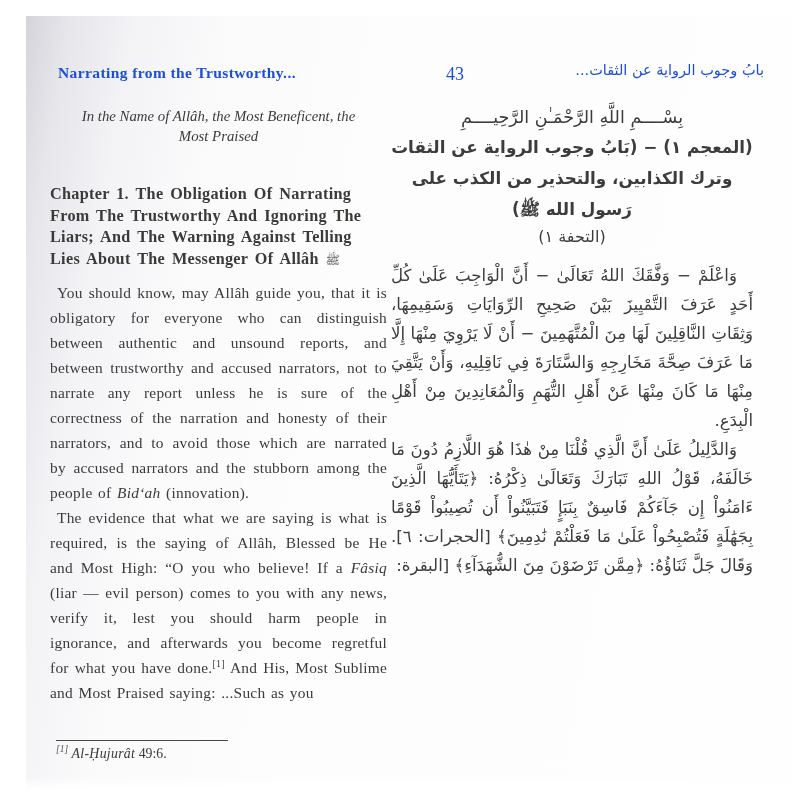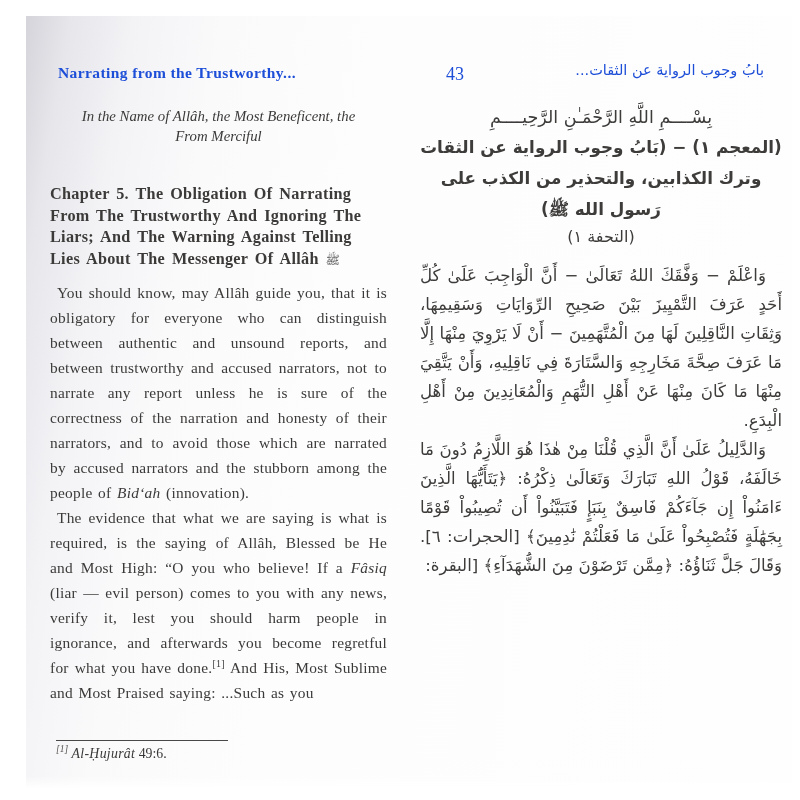--- a/index.html
+++ b/index.html
@@ -26,21 +26,21 @@
                 font-style:italic; font-size:14.8px; line-height:20px; }
   .chapter-heading { margin-top:38px; font-weight:bold; font-size:16.2px;
                      line-height:21.5px; word-spacing:2.5px; letter-spacing:.3px; }
   .saw { font-family:"DejaVu Sans",sans-serif; font-size:12px; font-weight:normal; }
   .para { margin-top:9px; font-size:15.4px; line-height:25px; text-align:justify;
           word-spacing:1.5px; letter-spacing:.25px; }
   .para + .para { margin-top:0; }
   .para .indent { display:inline-block; width:7px; }
   .ital { font-style:italic; }
   sup.fnref { font-size:10px; vertical-align:super; line-height:0; }
-  .col-ar { position:absolute; left:420px; top:94px; width:362px; direction:rtl;
+  .col-ar { position:absolute; left:391px; top:94px; width:362px; direction:rtl;
             font-family:"DejaVu Sans",sans-serif; color:#3e3c3a; }
   .ar-basmala { text-align:center; font-size:17.5px; margin-top:8px; line-height:30px; }
   .ar-chapter { text-align:center; font-weight:bold; font-size:16.8px;
                 line-height:31px; }
   .ar-tuhfa { text-align:center; font-size:16px; margin-top:2px; }
   .ar-para { margin-top:15px; font-size:16.6px; line-height:29px; text-align:justify;
              text-indent:16px; }
   .ar-para + .ar-para { margin-top:0; }
   .footnote-block { position:absolute; left:56px; top:740px; width:360px; color:#3a3836; }
   .footnote-rule { width:172px; border-top:1.6px solid #4a4846; margin-bottom:3px; }
@@ -53,23 +53,23 @@
 
 <div class="page"></div>
 
 <div class="header">
   <span class="hdr-en">Narrating from the Trustworthy...</span>
   <span class="hdr-num">43</span>
   <span class="hdr-ar">بابُ وجوب الرواية عن الثقات...</span>
 </div>
 
 <div class="col-en">
-  <div class="en-basmala">In the Name of Allâh, the Most Beneficent, the From Merciful</div>
+  <div class="en-basmala">In the Name of Allâh, the Most Beneficent, the Most Praised</div>
 
-  <div class="chapter-heading"><span>Chapter 5. The Obligation Of Narrating From The Trustworthy And Ignoring The Liars; And The Warning Against Telling Lies About The Messenger Of Allâh </span><span class="saw">ﷺ</span></div>
+  <div class="chapter-heading"><span>Chapter 1. The Obligation Of Narrating From The Trustworthy And Ignoring The Liars; And The Warning Against Telling Lies About The Messenger Of Allâh </span><span class="saw">ﷺ</span></div>
 
   <p class="para"><span class="indent"></span><span>You should know, may Allâh guide you, that it is obligatory for everyone who can distinguish between authentic and unsound reports, and between trustworthy and accused narrators, not to narrate any report unless he is sure of the correctness of the narration and honesty of their narrators, and to avoid those which are narrated by accused narrators and the stubborn among the people of </span><span class="ital">Bid‘ah</span><span> (innovation).</span></p>
 
   <p class="para"><span class="indent"></span><span>The evidence that what we are saying is what is required, is the saying of Allâh, Blessed be He and Most High: “O you who believe! If a </span><span class="ital">Fâsiq</span><span> (liar — evil person) comes to you with any news, verify it, lest you should harm people in ignorance, and afterwards you become regretful for what you have done.</span><sup class="fnref">[1]</sup><span> And His, Most Sublime and Most Praised saying: ...Such as you</span></p>
 </div>
 
 <div class="col-ar">
   <div class="ar-basmala">بِسْــــمِ اللَّهِ الرَّحْمَـٰنِ الرَّحِيــــمِ</div>
   <div class="ar-chapter">(المعجم ١) − (بَابُ وجوب الرواية عن الثقات وترك الكذابين، والتحذير من الكذب على رَسول الله ﷺ)</div>
   <div class="ar-tuhfa">(التحفة ١)</div>

